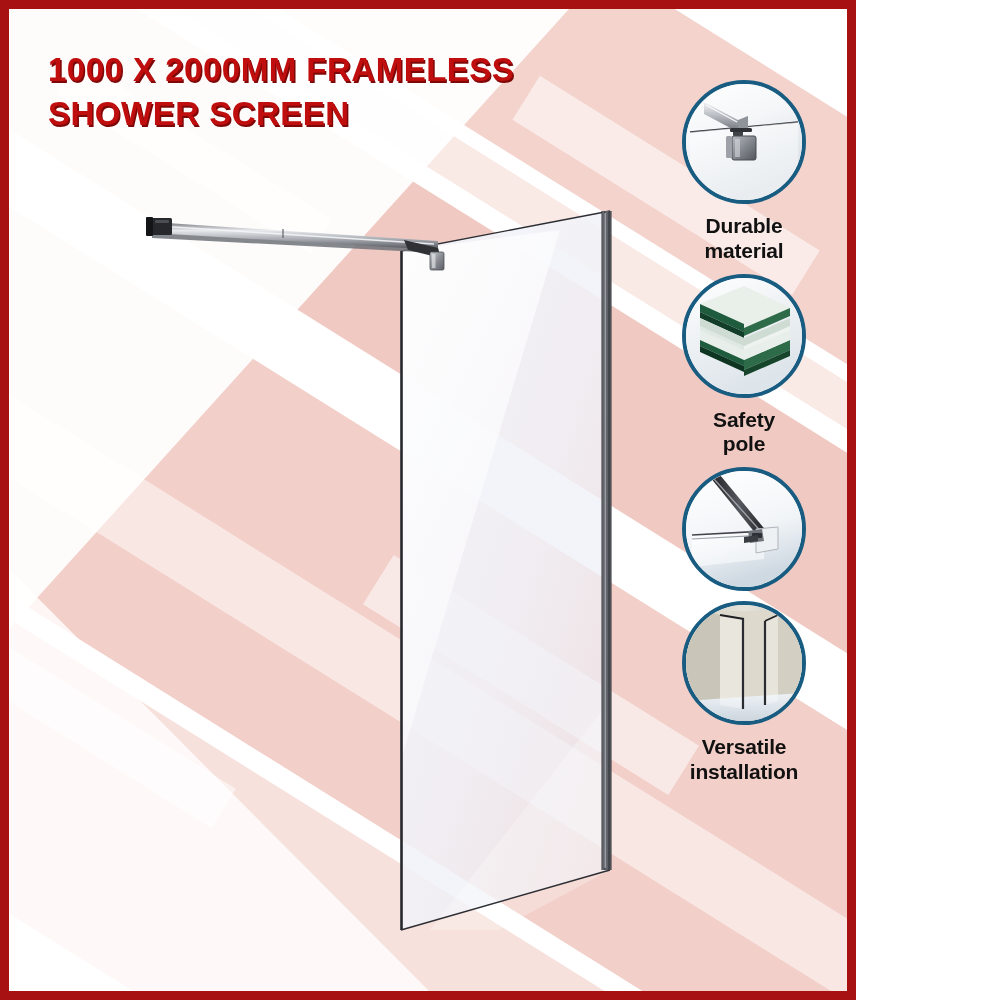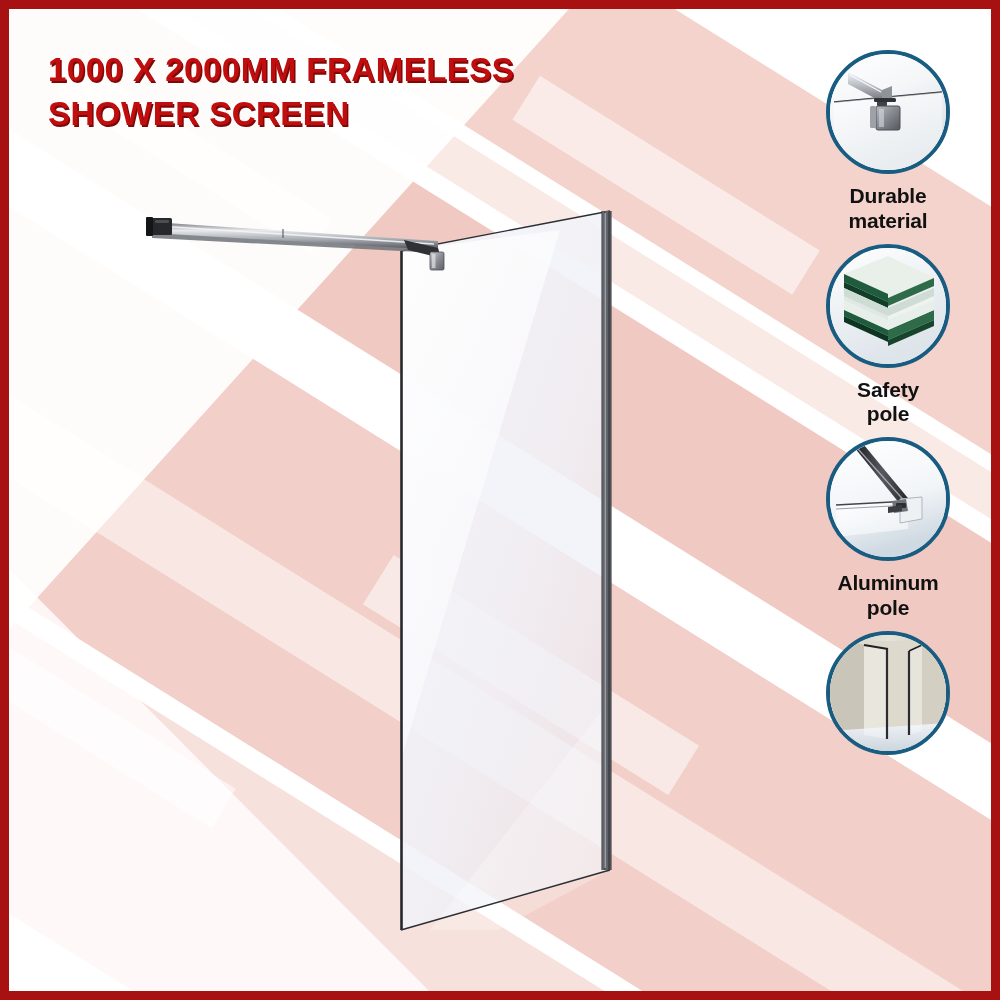--- a/index.html
+++ b/index.html
@@ -6,21 +6,21 @@
     margin: 0;
     padding: 0;
     background: #ffffff;
   }
   body {
     font-family: "Liberation Sans", sans-serif;
   }
 
   #stage {
     position: relative;
-    width: 1000px;
+    width: 856px;
     height: 1000px;
     overflow: hidden;
     background: #ffffff;
   }
 
   
   .frame-border {
     position: absolute;
     inset: 0;
     border: 9px solid #a81111;
@@ -65,21 +65,21 @@
     width: 760px;
     height: 1000px;
     z-index: 20;
   }
   .product-area svg { display: block; }
 
   
   .features {
     position: absolute;
     right: 14px;
-    top: 50px;
+    top: 80px;
     width: 196px;
     z-index: 40;
     display: flex;
     flex-direction: column;
     align-items: center;
   }
   .feature {
     width: 196px;
     display: flex;
     flex-direction: column;
@@ -314,24 +314,20 @@
 
           <polygon points="24,6 34,4 82,62 74,68" fill="url(#f3pole)"></polygon>
           <line x1="28" y1="8" x2="78" y2="64" stroke="#b9bdc3" stroke-width="1.3" opacity="0.8"></line>
 
           <polygon points="70,58 92,56 92,78 70,82" fill="#eef1f4" stroke="#b0b5bb" stroke-width="1"></polygon>
           <polygon points="62,60 76,58 78,70 64,72" fill="#6f747a"></polygon>
           <rect x="66" y="62" width="10" height="5" rx="1" fill="#2c2f34"></rect>
           <polygon points="58,66 72,64 72,70 58,72" fill="#3a3d42"></polygon>
         </svg>
       </div>
-      <div class="feature-label">
-        <span>Aluminum</span>
-        <span class="l2">pole</span>
-      </div>
     </div>
 
     <div class="feature">
       <div class="feature-circle">
         <svg width="116" height="116" viewBox="0 0 116 116">
           <defs>
             <linearGradient id="f4wall" x1="0" y1="0" x2="1" y2="0.4">
               <stop offset="0%" stop-color="#cdc9bd"></stop>
               <stop offset="45%" stop-color="#e6e3da"></stop>
               <stop offset="100%" stop-color="#bfbcb2"></stop>
@@ -353,19 +349,23 @@
 
           <polygon points="34,10 58,14 58,104 34,100" fill="#ffffff" opacity="0.35"></polygon>
           <line x1="34" y1="10" x2="58" y2="14" stroke="#1e2024" stroke-width="2"></line>
           <line x1="57" y1="14" x2="57" y2="104" stroke="#2a2c31" stroke-width="2.2"></line>
 
           <polygon points="78,16 92,10 92,96 78,100" fill="#ffffff" opacity="0.30"></polygon>
           <line x1="79" y1="16" x2="79" y2="100" stroke="#2a2c31" stroke-width="2.2"></line>
           <line x1="79" y1="16" x2="92" y2="10" stroke="#1e2024" stroke-width="1.6"></line>
         </svg>
       </div>
+      <div class="feature-label">
+        <span>Versatile</span>
+        <span class="l2">installation</span>
+      </div>
     </div>
 
   </div>
 
   <div class="frame-border"></div>
 
 </div>
 
 </body></html>

